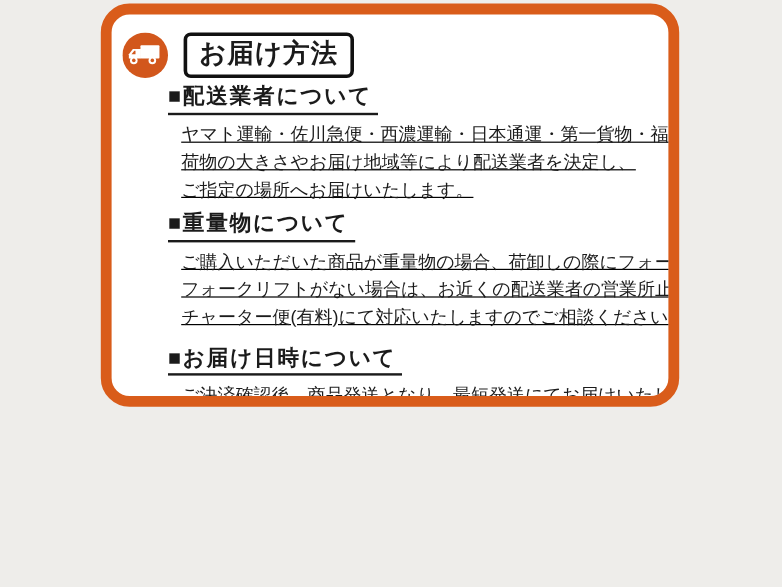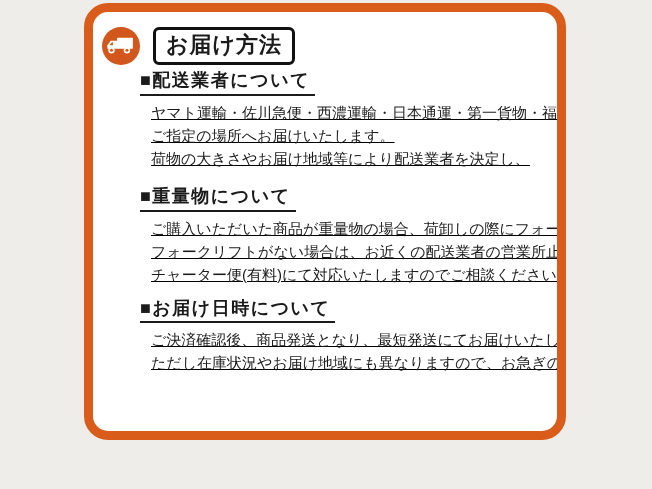--- a/index.html
+++ b/index.html
@@ -13,21 +13,21 @@
   * { margin: 0; padding: 0; box-sizing: border-box; }
   html, body {
     width: 652px; height: 489px;
     background: var(--page-bg);
     font-family: "Liberation Sans", "DejaVu Sans", sans-serif;
     overflow: hidden;
   }
   .panel {
     position: absolute;
     left: 84px; top: 3px;
-    width: 482px; height: 437px;
+    width: 482px; height: 336px;
     background: var(--panel-bg);
     border: 9px solid var(--accent-orange);
     border-radius: 24px;
     overflow: hidden;
   }
   .header {
     display: flex;
     align-items: center;
     margin: 15px 0 0 9px;
     gap: 13px;
@@ -63,21 +63,21 @@
   }
   .section-body {
     margin-left: 11px;
     margin-top: 5px;
     font-size: 15px;
     line-height: 23px;
     color: var(--text);
   }
   .section-body .line { white-space: nowrap; }
   .s1 { margin-top: 6px; }
-  .s2 { margin-top: 17px; }
+  .s2 { margin-top: 7px; }
   .s3 { margin-top: 13px; }
 </style>
 </head>
 <body>
 
 <div class="panel">
 
   <div class="header">
     <svg class="truck-badge" viewBox="0 0 48 48" aria-hidden="true">
       <circle cx="24" cy="24" r="24" fill="var(--icon-orange)"></circle>
@@ -89,22 +89,22 @@
       <circle cx="31.5" cy="29.5" r="4" fill="#ffffff"></circle>
       <circle cx="31.5" cy="29.5" r="1.9" fill="var(--icon-orange)"></circle>
     </svg>
     <div class="title-box">お届け方法</div>
   </div>
 
   <div class="section s1">
     <div class="section-heading">■配送業者について</div>
     <div class="section-body">
       <div class="line">ヤマト運輸・佐川急便・西濃運輸・日本通運・第一貨物・福山通運他、</div>
+      <div class="line">荷物の大きさやお届け地域等により配送業者を決定し、</div>
       <div class="line">ご指定の場所へお届けいたします。</div>
-      <div class="line">荷物の大きさやお届け地域等により配送業者を決定し、</div>
     </div>
   </div>
 
   <div class="section s2">
     <div class="section-heading">■重量物について</div>
     <div class="section-body">
       <div class="line">ご購入いただいた商品が重量物の場合、荷卸しの際にフォークリフトが</div>
       <div class="line">フォークリフトがない場合は、お近くの配送業者の営業所止め、または</div>
       <div class="line">チャーター便(有料)にて対応いたしますのでご相談ください。</div>
     </div>

